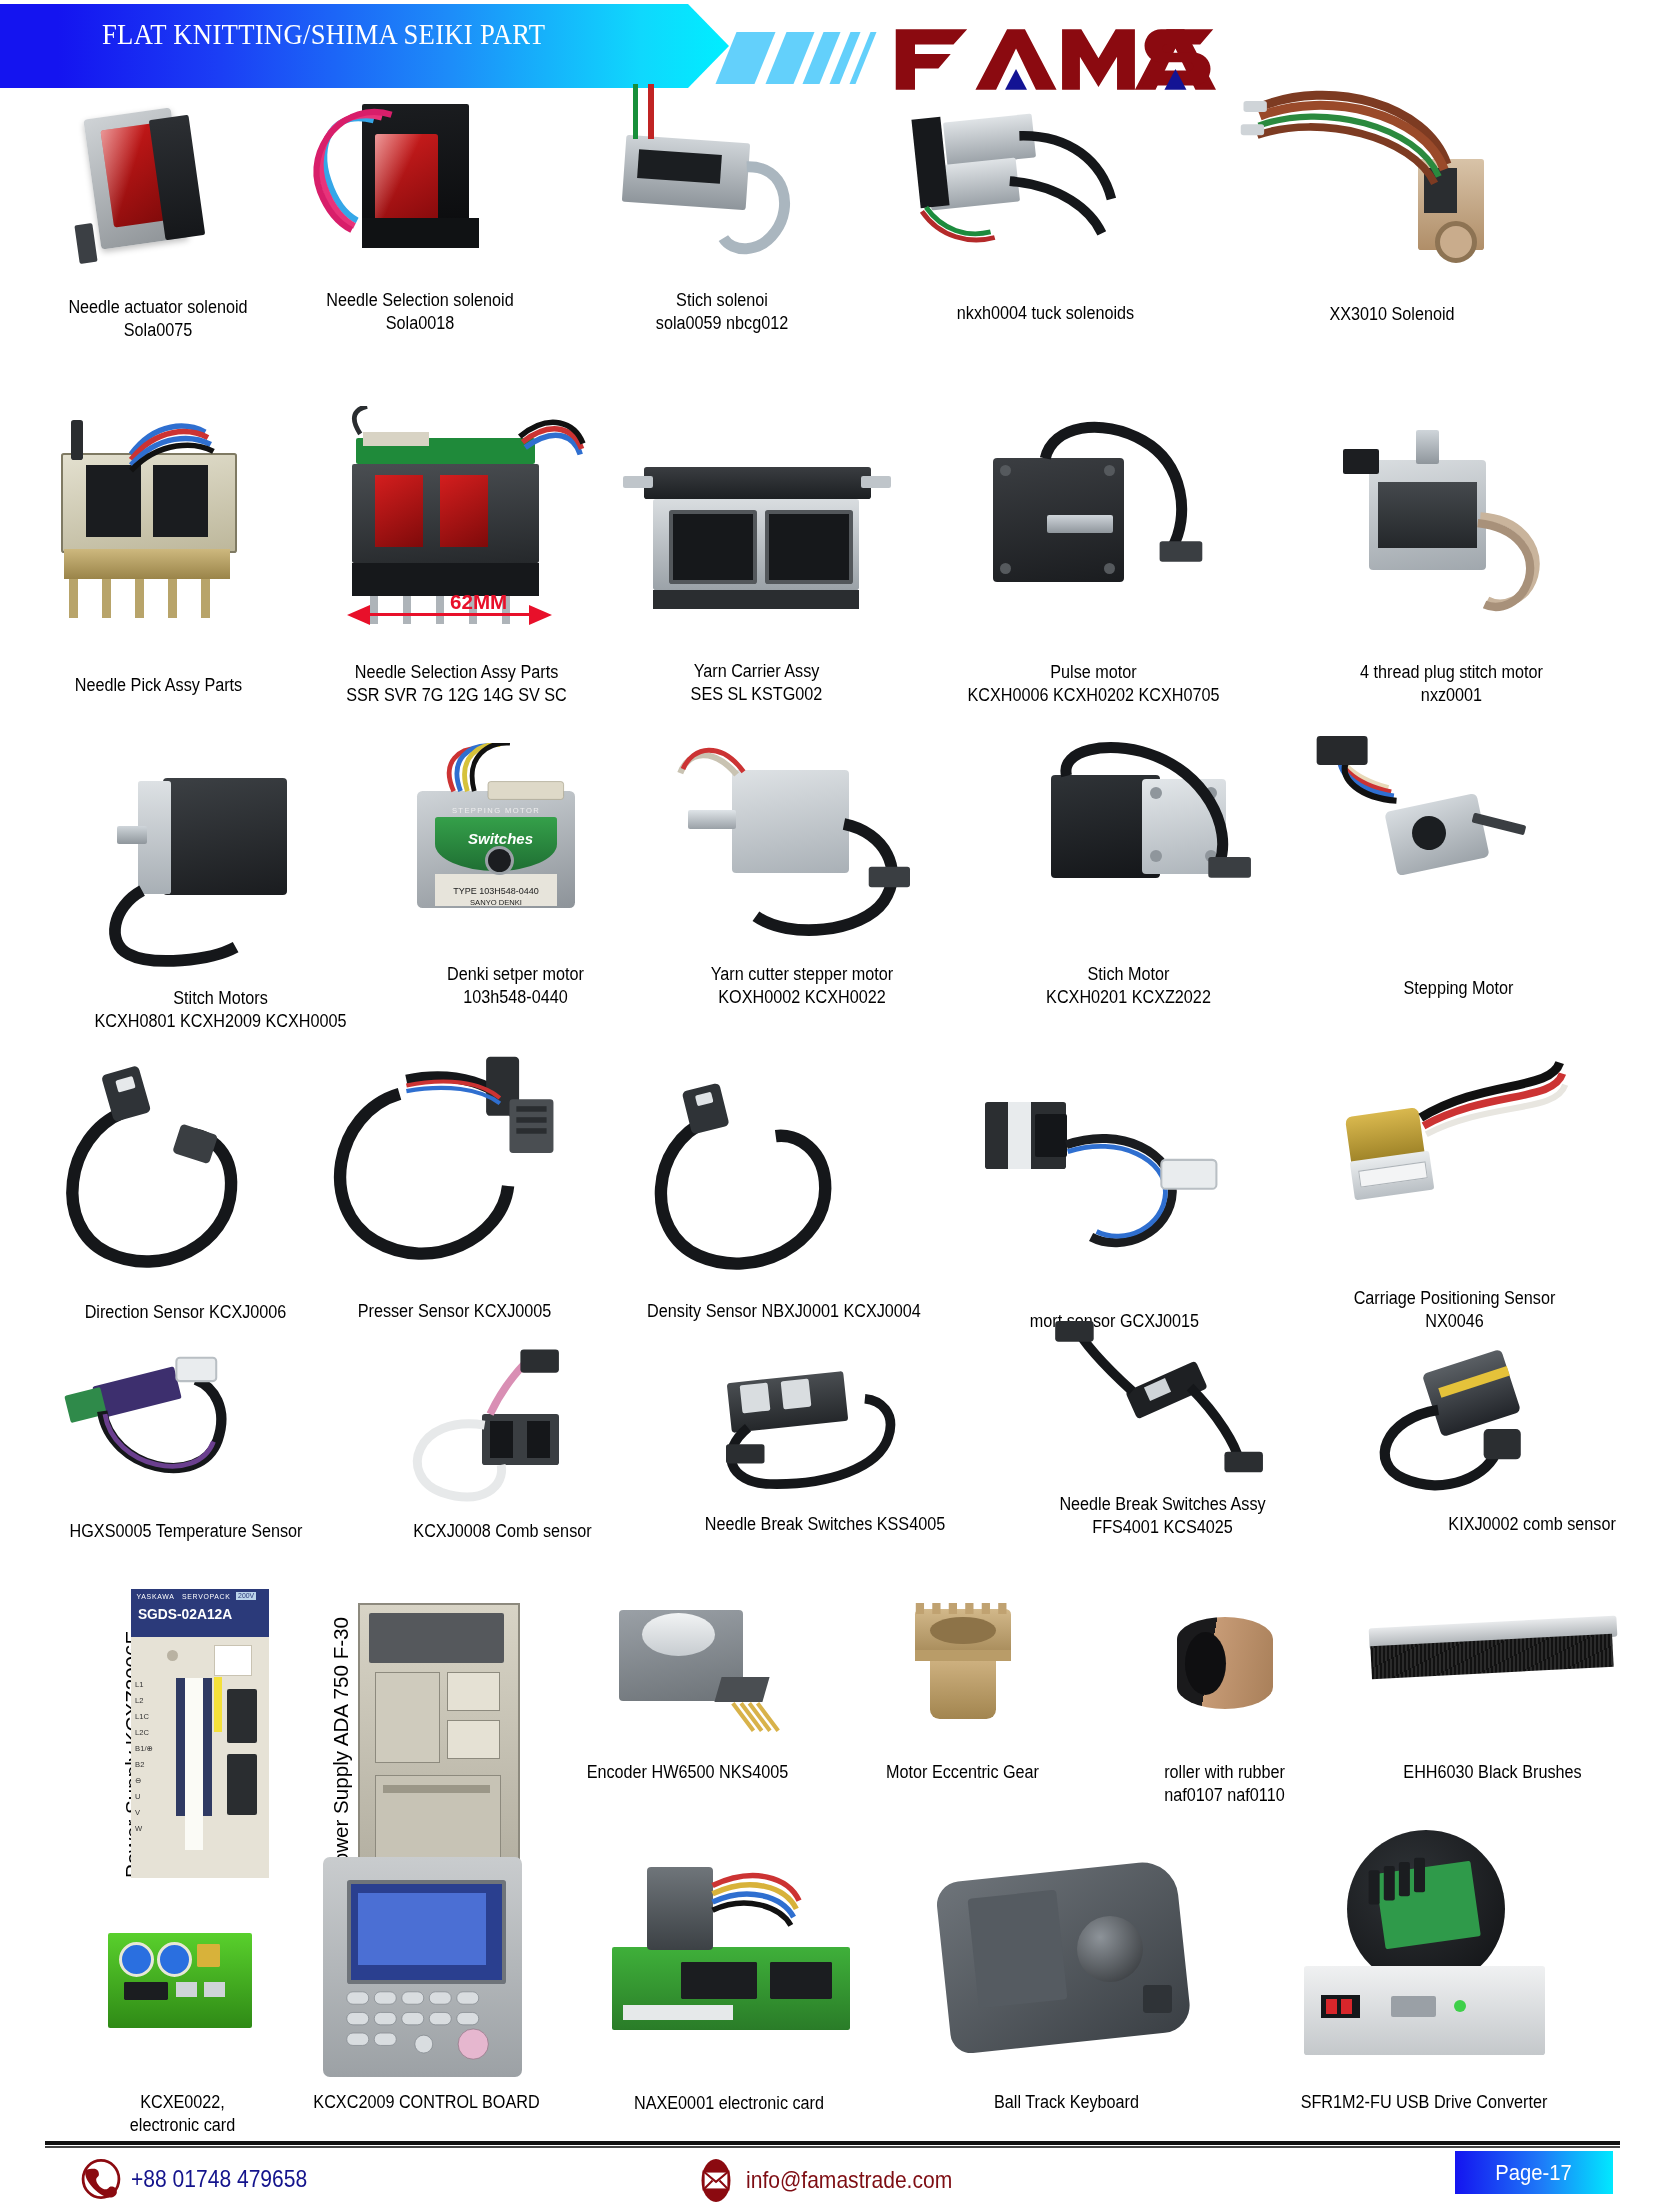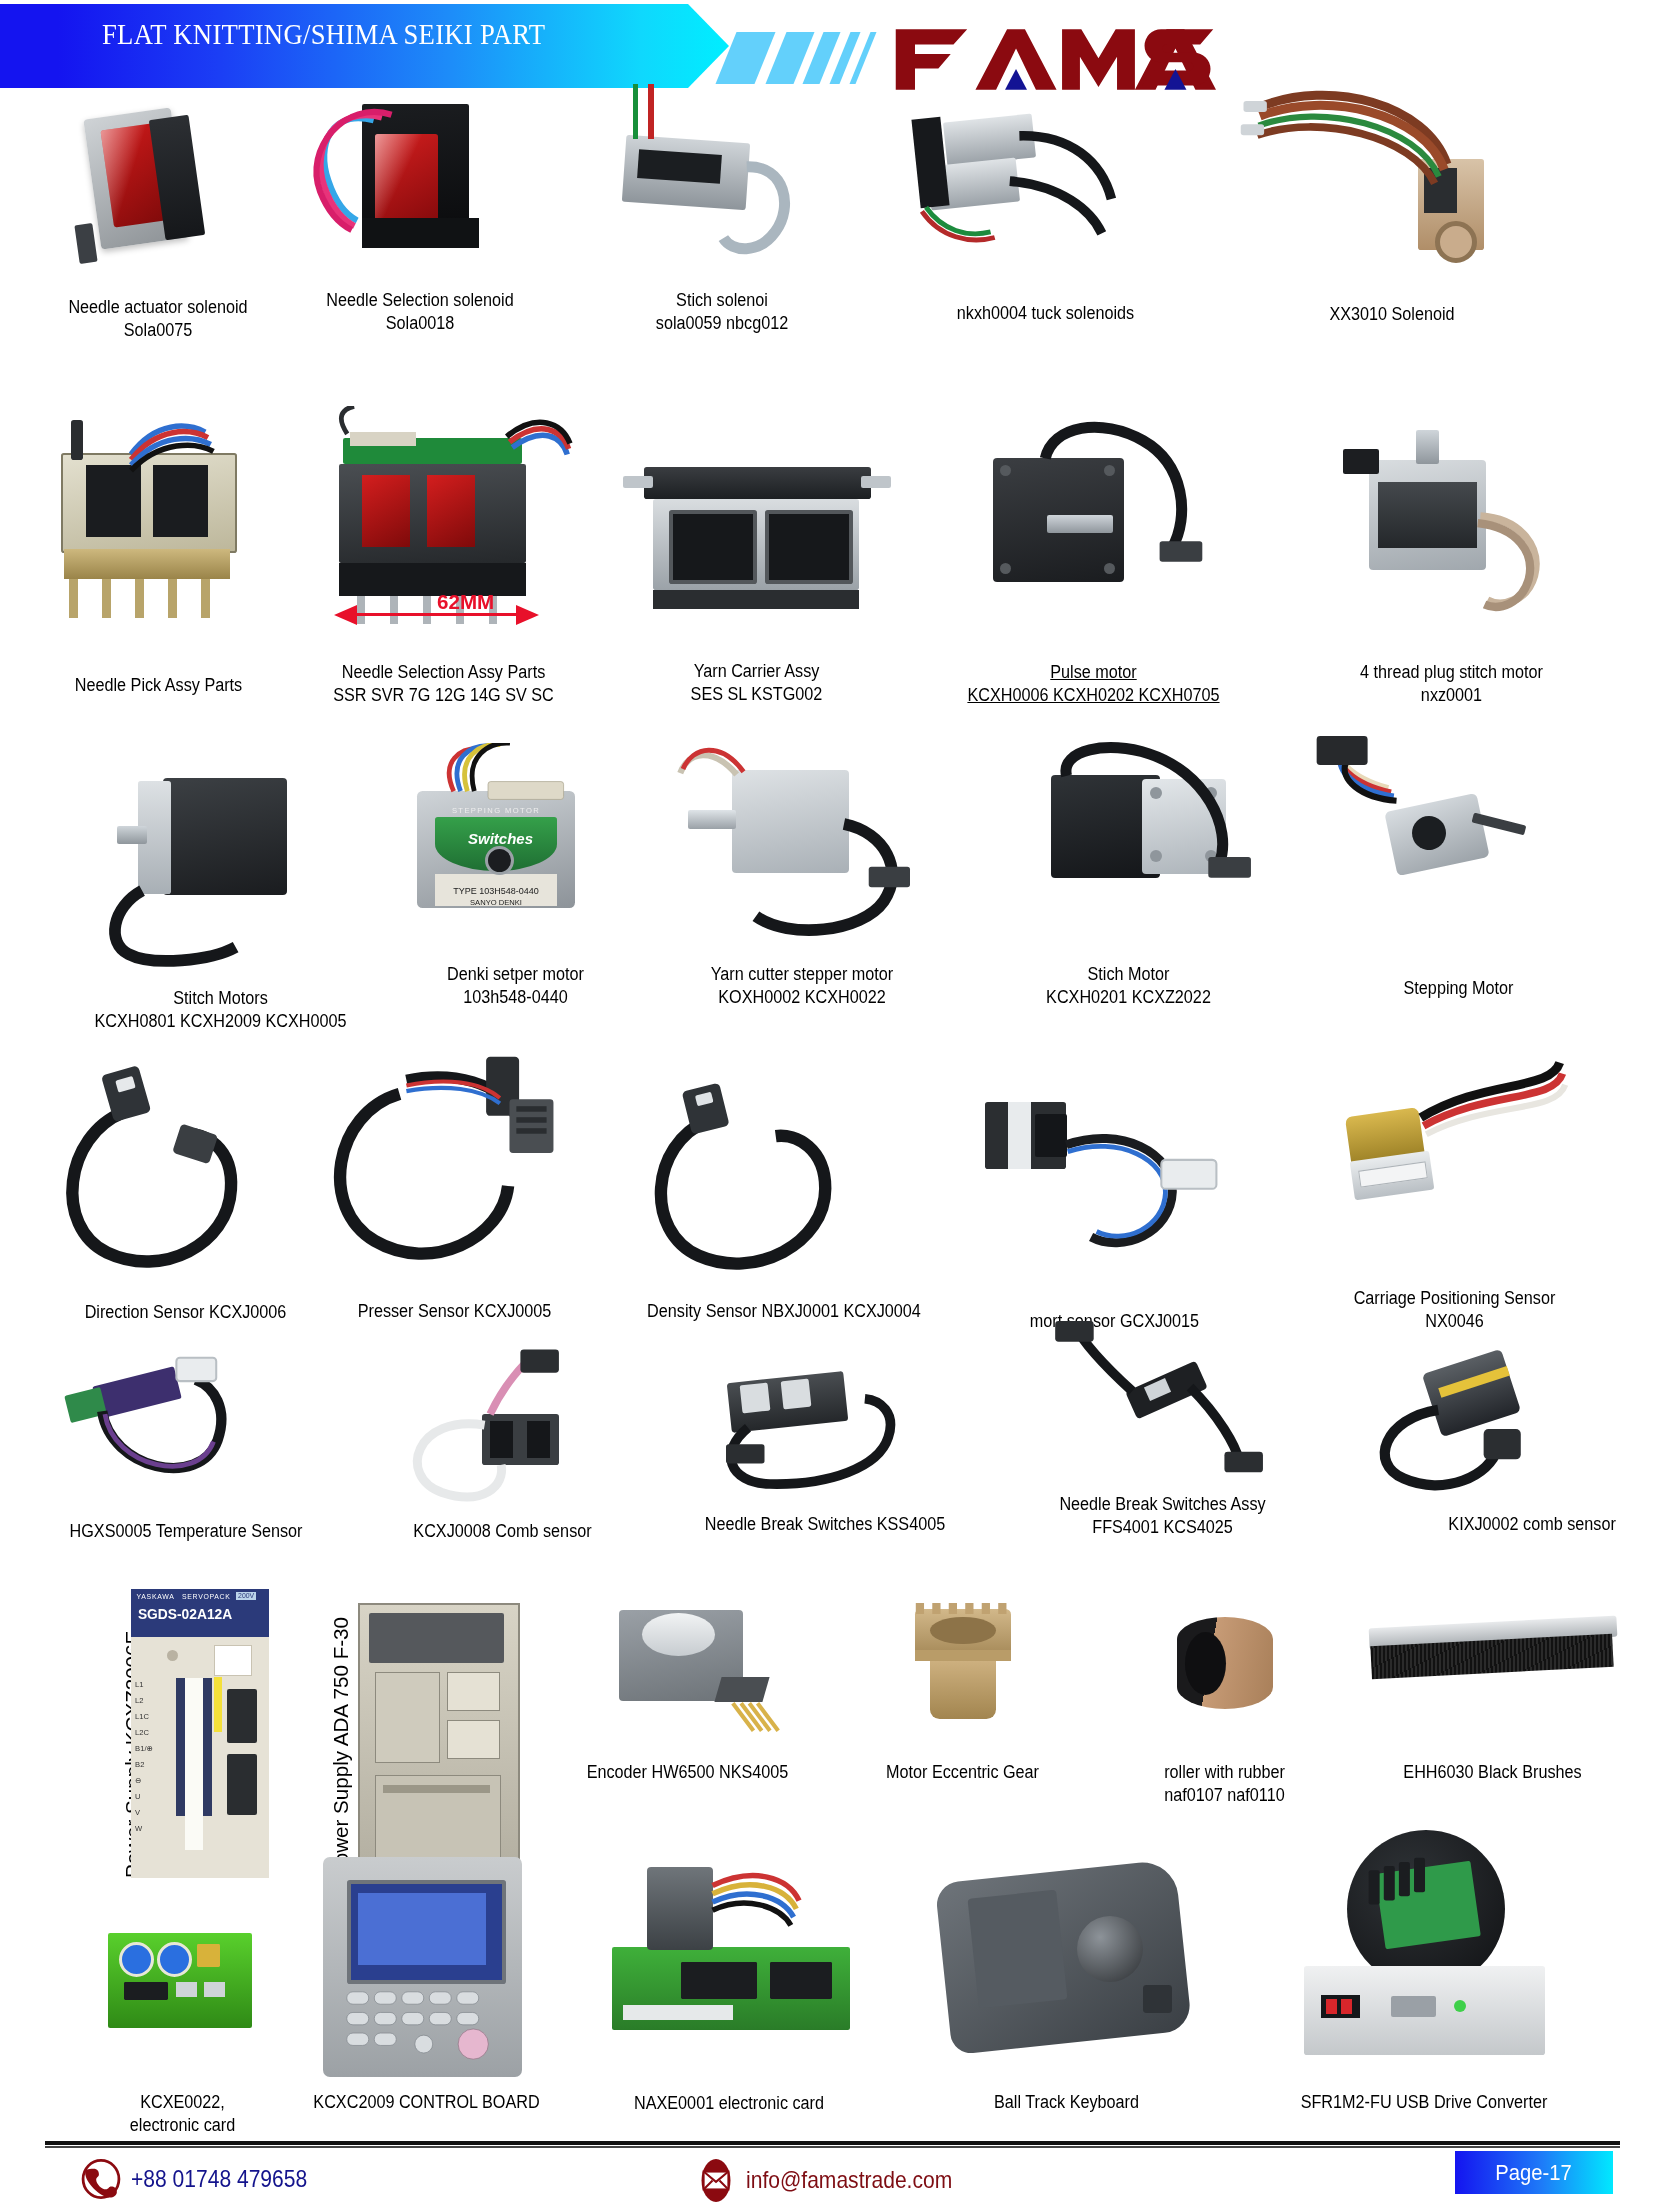--- a/index.html
+++ b/index.html
@@ -208,21 +208,21 @@
     <svg width="261" height="268" style="position:absolute;left:0;top:0;" viewBox="0 0 380 390">
       <path d="M150 70 C186 22 232 24 258 38" stroke="#2f6fd0" stroke-width="8" fill="none"></path>
       <path d="M150 78 C188 30 236 32 262 46" stroke="#c33" stroke-width="8" fill="none"></path>
       <path d="M150 86 C190 40 240 42 266 56" stroke="#2f6fd0" stroke-width="8" fill="none"></path>
       <path d="M150 94 C192 50 244 52 270 66" stroke="#111" stroke-width="8" fill="none"></path>
     </svg>
   </div>
   <div class="cap">Needle Pick Assy Parts</div>
 </div>
 
-<div class="item" style="left:306px;top:406px;width:275px;">
+<div class="item" style="left:319px;top:406px;width:275px;">
   <div style="height:255px;position:relative;">
     <div style="position:absolute;left:37px;top:32px;width:179px;height:26px;background:#1f8a3a;border-radius:2.1px;"></div>
     <div style="position:absolute;left:44px;top:26px;width:66px;height:13.8px;background:#d8d3c4;"></div>
     <div style="position:absolute;left:33px;top:58px;width:187px;height:99px;background:linear-gradient(175deg,#4a4e52,#25282b);border-radius:2.1px;"></div>
     <div style="position:absolute;left:56px;top:69px;width:48px;height:72px;background:linear-gradient(150deg,#d41e1e,#7e0a0a);"></div>
     <div style="position:absolute;left:121px;top:69px;width:48px;height:72px;background:linear-gradient(150deg,#d41e1e,#7e0a0a);"></div>
     <div style="position:absolute;left:33px;top:157px;width:187px;height:33px;background:#16181b;"></div>
     <div style="position:absolute;left:51px;top:190px;width:8.3px;height:27.5px;background:#aeb4b9;"></div>
     <div style="position:absolute;left:84px;top:190px;width:8.3px;height:27.5px;background:#aeb4b9;"></div>
     <div style="position:absolute;left:117px;top:190px;width:8.3px;height:27.5px;background:#aeb4b9;"></div>
@@ -253,21 +253,21 @@
     <div style="position:absolute;left:50px;top:84px;width:80px;height:66px;background:#16181b;border:4.8px solid #53575b;border-radius:2.8px;"></div>
     <div style="position:absolute;left:146px;top:84px;width:80px;height:66px;background:#16181b;border:4.8px solid #53575b;border-radius:2.8px;"></div>
     <div style="position:absolute;left:34px;top:164px;width:206px;height:19px;background:#2a2d30;"></div>
     <div style="position:absolute;left:4.1px;top:50px;width:30px;height:12.4px;background:#bfc5ca;border-radius:2.1px;"></div>
     <div style="position:absolute;left:242px;top:50px;width:30px;height:12.4px;background:#bfc5ca;border-radius:2.1px;"></div>
   </div>
   <div class="cap">Yarn Carrier Assy</div>
   <div class="cap">SES SL KSTG002</div>
 </div>
 
-<div class="item" style="left:942px;top:413px;width:303px;text-decoration:underline;">
+<div class="item" style="left:942px;top:413px;width:303px;">
   <div style="height:248px;position:relative;">
     <div style="position:absolute;left:51px;top:45px;width:131px;height:124px;background:linear-gradient(170deg,#3b3e42,#1a1c1f);border-radius:4.1px;"></div>
     <div style="position:absolute;left:105px;top:102px;width:66px;height:18px;background:linear-gradient(180deg,#cfd5da,#8f969c);border-radius:2.1px;"></div>
     <div style="position:absolute;left:58px;top:52px;width:11px;height:11px;border-radius:50%;background:#55595d;"></div>
     <div style="position:absolute;left:162px;top:52px;width:11px;height:11px;border-radius:50%;background:#55595d;"></div>
     <div style="position:absolute;left:58px;top:150px;width:11px;height:11px;border-radius:50%;background:#55595d;"></div>
     <div style="position:absolute;left:162px;top:150px;width:11px;height:11px;border-radius:50%;background:#55595d;"></div>
     <svg width="303" height="248" style="position:absolute;left:0;top:0;" viewBox="0 0 440 360">
       <path d="M150 66 C160 18 232 6 292 40 C352 74 360 150 334 196" stroke="#15171a" stroke-width="16" fill="none"></path>
       <rect x="316" y="186" width="62" height="30" rx="4" fill="#3a3e42"></rect>

